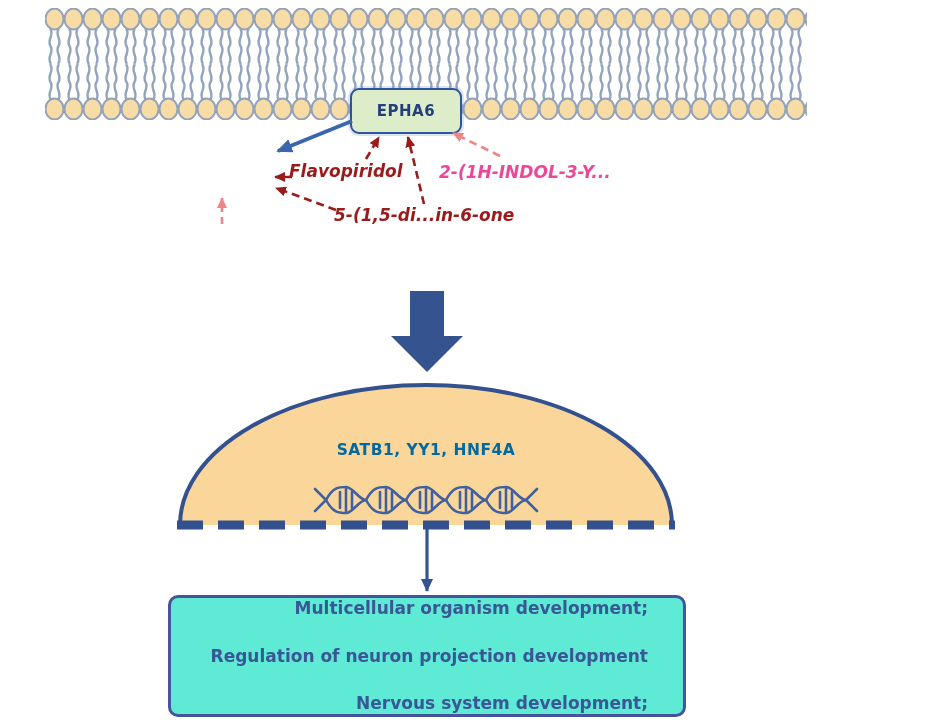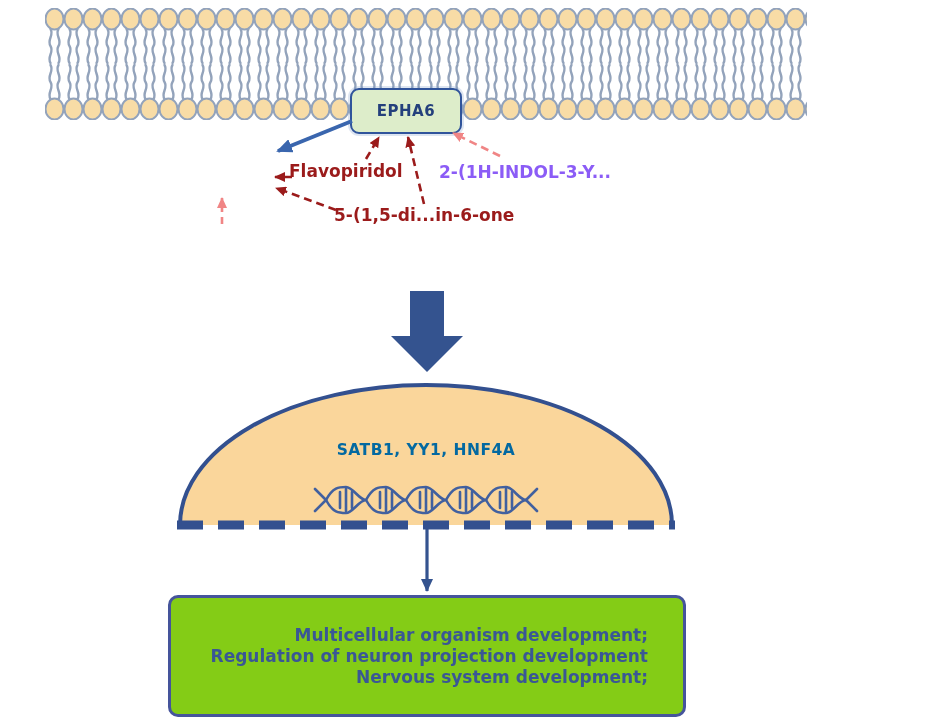--- a/index.html
+++ b/index.html
@@ -4,28 +4,28 @@
 <style>
   html,body{margin:0;padding:0;background:#ffffff;}
   .canvas{position:relative;width:934px;height:724px;background:#ffffff;overflow:hidden;
           font-family:"DejaVu Sans","Liberation Sans",sans-serif;}
   .node{position:absolute;background:#ddedca;border:2.5px solid #30549b;border-radius:9px;
         display:flex;align-items:center;justify-content:center;
         box-shadow:0 0 0 2px rgba(120,150,200,0.25);z-index:4;}
   .node span{font-weight:bold;color:#24407c;letter-spacing:0.5px;}
   .epha6{left:350px;top:88px;width:108px;height:42px;font-size:15px;}
   .cgki{left:180px;top:148px;width:88px;height:45px;font-size:15px;}
-  .lbl{position:absolute;font-weight:bold;font-size:17px;white-space:nowrap;z-index:5;}
+  .lbl{position:absolute;font-weight:bold;font-size:17px;white-space:nowrap;z-index:5;font-style:italic;}
   .strong{color:#9b1b1b;}
-  .weak{color:#8b5cf6;}
+  .weak{color:#ec4899;}
   .tf-label{position:absolute;left:177px;top:441px;width:498px;text-align:center;
             font-size:15.5px;font-weight:bold;color:#0369a1;letter-spacing:0.5px;z-index:6;}
   .outcome{position:absolute;left:168px;top:595px;width:518px;height:122px;
-           background:#84cc16;border:3px solid #45549b;border-radius:10px;
-           box-sizing:border-box;display:flex;flex-direction:column;justify-content:center;
+           background:#5eead4;border:3px solid #45549b;border-radius:10px;
+           box-sizing:border-box;display:flex;flex-direction:column;justify-content:space-between;
            align-items:flex-end;padding-right:35px;z-index:4;}
   .outcome span{font-size:17px;line-height:21px;font-weight:bold;color:#3a5795;text-align:right;}
   svg{position:absolute;}
   .z1{z-index:1}.z3{z-index:3}.z5{z-index:5}.z6{z-index:6}
 </style>
 </head>
 <body>
 
 <div class="canvas">
 

